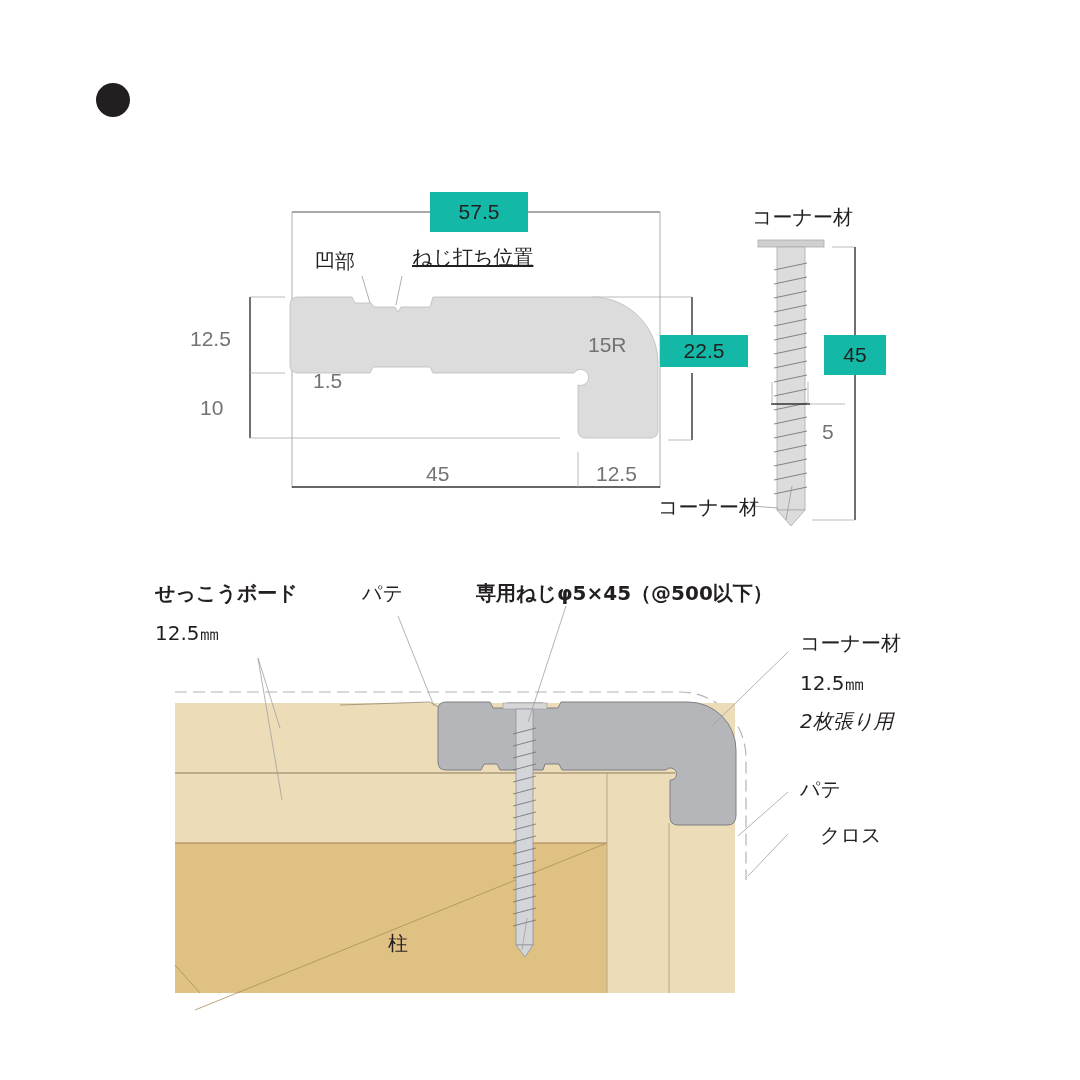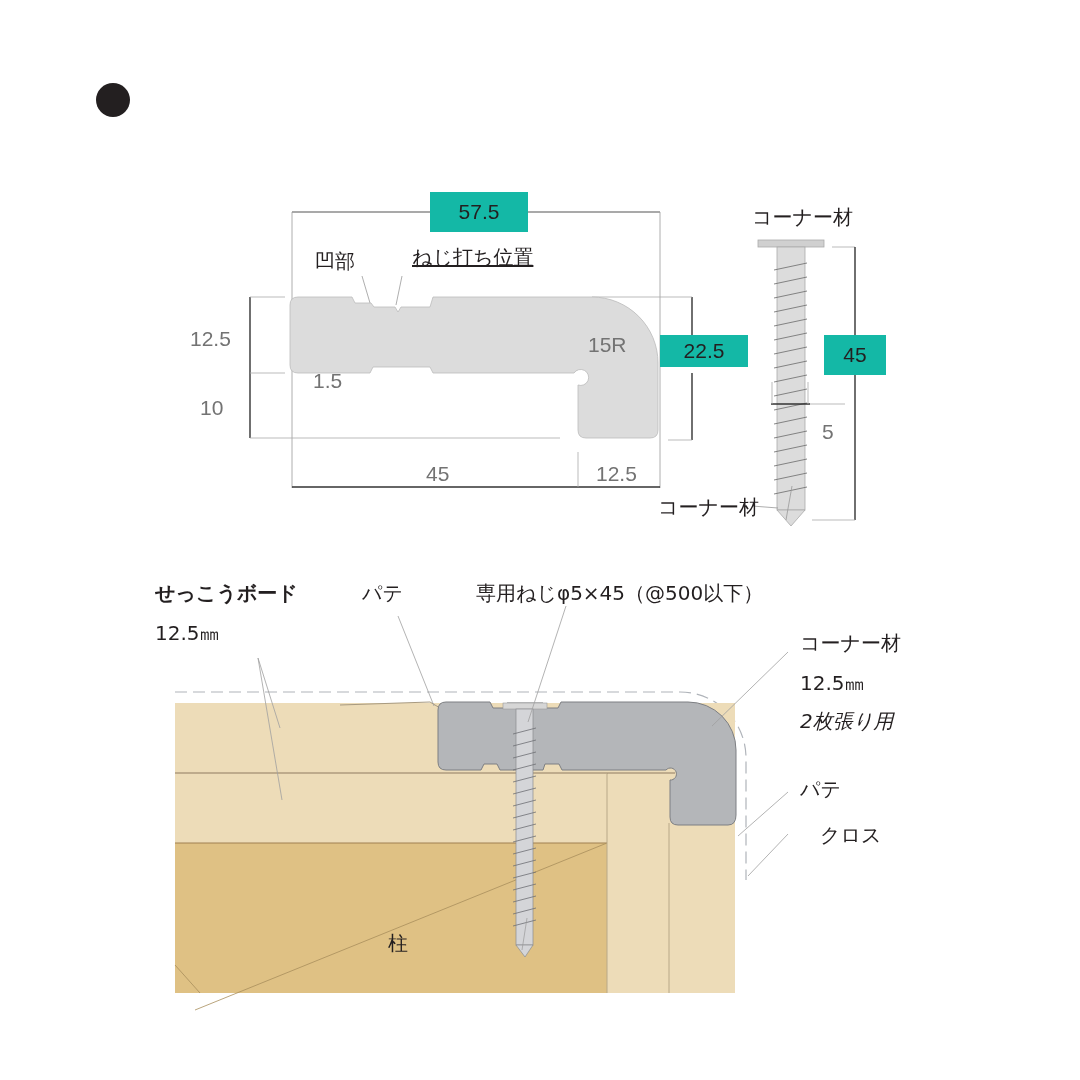--- a/index.html
+++ b/index.html
@@ -172,19 +172,19 @@
 <div class="lbl" style="left:752px;top:204px;">コーナー材</div>
 <div class="tag" style="left:824px;top:335px;width:62px;height:40px;">
   <span>45</span>
 </div>
 <div class="num" style="left:822px;top:420px;">5</div>
 <div class="lbl" style="left:658px;top:494px;">コーナー材</div>
 
 <div class="lbl" style="left:155px;top:580px;font-weight:bold;">せっこうボード</div>
 <div class="lbl" style="left:155px;top:620px;">12.5㎜</div>
 <div class="lbl" style="left:362px;top:580px;">パテ</div>
-<div class="lbl" style="left:476px;top:580px;">専用ねじφ5×45（@500以下）</div>
+<div class="lbl" style="left:476px;top:580px;font-weight:bold;">専用ねじφ5×45（@500以下）</div>
 <div class="lbl" style="left:800px;top:630px;">コーナー材</div>
 <div class="lbl" style="left:800px;top:670px;">12.5㎜</div>
 <div class="lbl" style="left:800px;top:708px;font-style:italic;">2枚張り用</div>
 <div class="lbl" style="left:800px;top:776px;">パテ</div>
 <div class="lbl" style="left:800px;top:822px;margin-left:20px;">クロス</div>
 <div class="lbl" style="left:388px;top:930px;">柱</div>
 
 </body></html>

